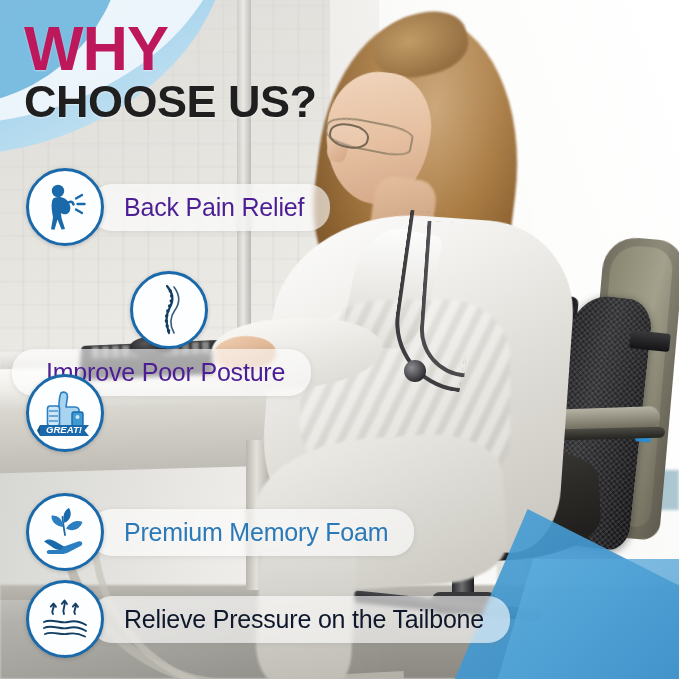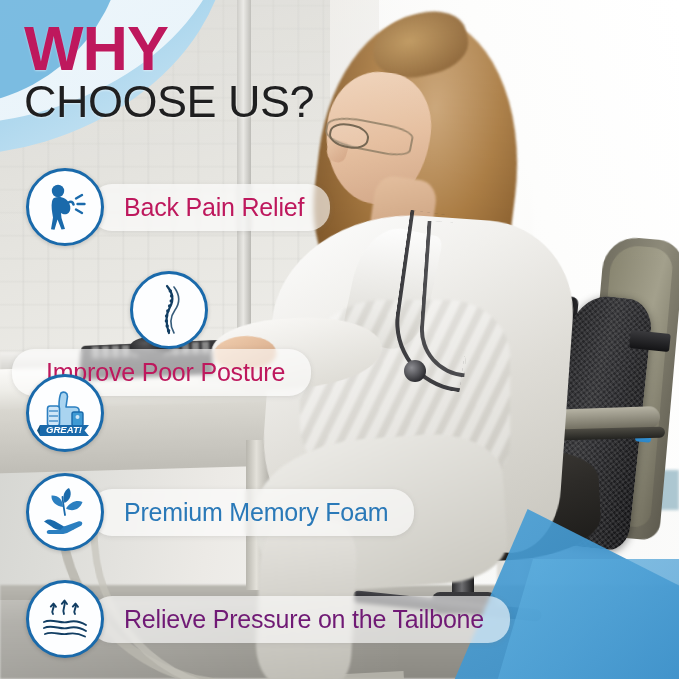--- a/index.html
+++ b/index.html
@@ -360,32 +360,32 @@
   
   .headline {
     position: absolute; left: 24px; top: 18px; z-index: 6;
   }
   .headline-l1 {
     font-size: 63px; font-weight: 700; color: #be185d;
     letter-spacing: -1px; line-height: 0.96; margin: 0;
     text-shadow: 0 1px 2px rgba(255,255,255,0.45);
   }
   .headline-l2 {
-    font-size: 45px; font-weight: 400; color: #1f1f20;
+    font-size: 45px; font-weight: 700; color: #1f1f20;
     letter-spacing: -0.5px; line-height: 1.08; margin: 0;
     text-shadow: 0 1px 2px rgba(255,255,255,0.45);
   }
 
   
   .features { position: absolute; left: 0; top: 0; width: 679px; height: 679px; z-index: 7; }
   .feature {
     position: absolute; left: 26px; display: flex; align-items: center;
   }
   .f0 { top: 168px; } .f1 { top: 271px; flex-direction: column; } .f2 { top: 374px; gap: 22px; }
-  .f3 { top: 473px; } .f4 { top: 580px; }
+  .f3 { top: 493px; } .f4 { top: 580px; }
 
   .icon-circle {
     position: relative; flex: 0 0 auto;
     width: 72px; height: 72px; border-radius: 50%;
     background: #fdfeff;
     border: 3.5px solid #1a6aab;
     box-shadow: 0 1px 4px rgba(0,0,0,0.18);
     z-index: 3;
     display: flex; align-items: center; justify-content: center;
   }
@@ -394,25 +394,25 @@
   .pill {
     margin-left: -14px;
     padding: 9px 26px 9px 34px;
     border-radius: 22px;
     background: rgba(255,255,255,0.62);
     backdrop-filter: blur(2px);
     box-shadow: 0 1px 5px rgba(120,120,120,0.18);
     z-index: 2;
   }
   .pill-label {
-    font-size: 25px; font-weight: 500; color: #be185d;
+    font-size: 25px; font-weight: 500; color: #4c1d95;
     white-space: nowrap; letter-spacing: -0.2px;
   }
   .f3 .pill-label { color: #2a79b8; }
-  .f4 .pill-label { color: #701a75; }
+  .f4 .pill-label { color: #0f172a; }
 </style>
 </head>
 <body>
 
 <div id="canvas">
 
   <div class="photo">
     <div class="wall"></div>
     <div class="window-glass"></div>
     <div class="window-frame-v"></div>

